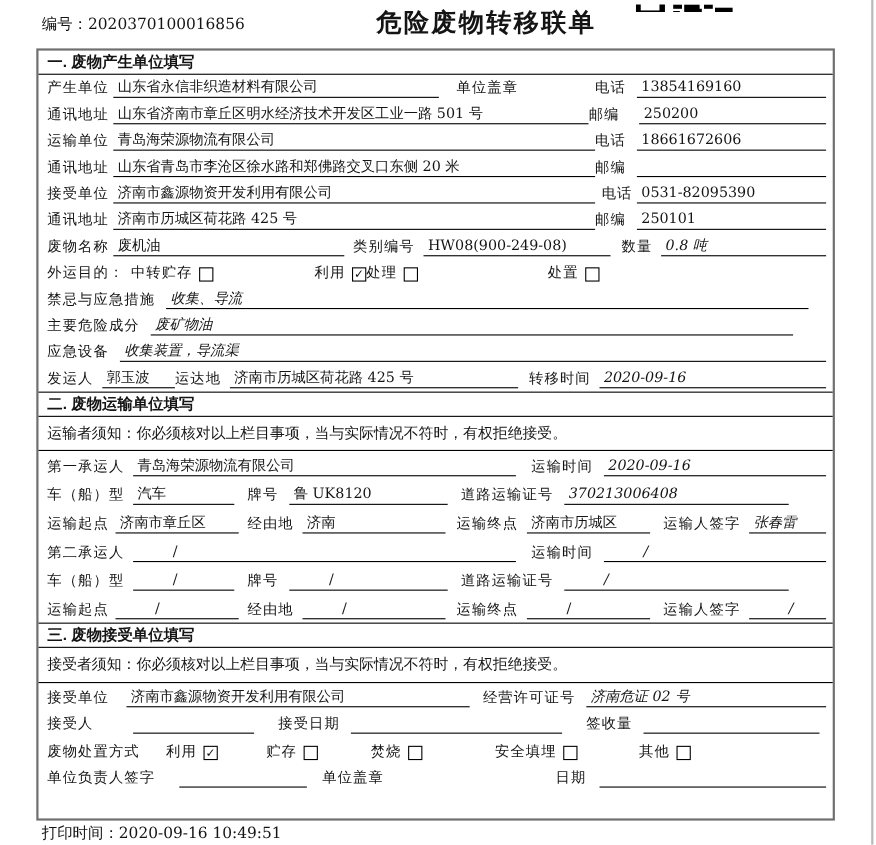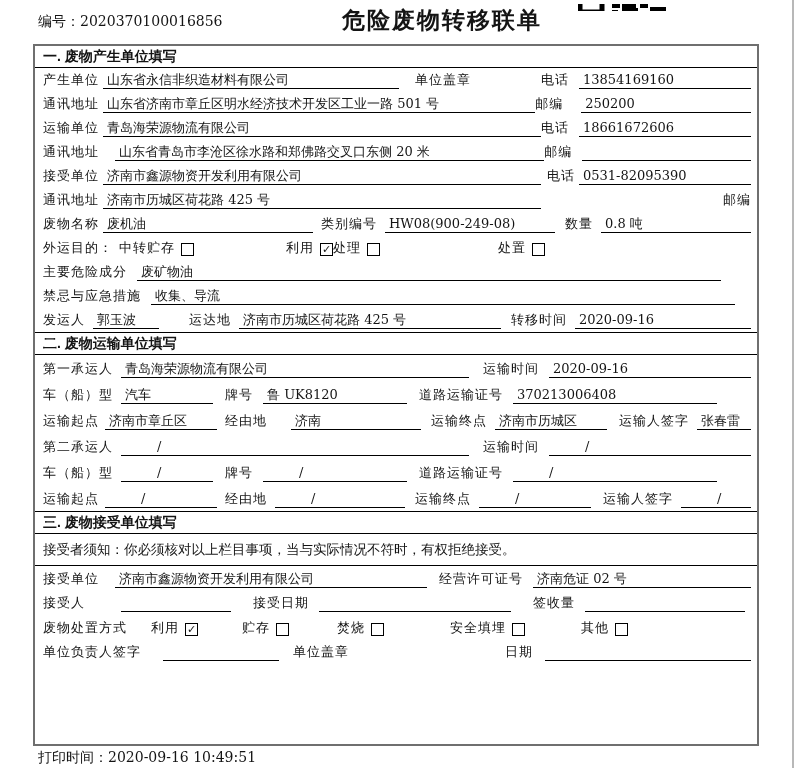--- a/index.html
+++ b/index.html
@@ -27,21 +27,21 @@
   .sec-h.mid { border-top:1px solid #000; height:23px; }
   .notice { height:31px; line-height:30px; padding-left:8px; font-size:13.5px;
             border-bottom:1px solid #000; white-space:nowrap; }
   .row { display:flex; align-items:flex-end; padding:0 6px 3px 8px; font-size:13px; }
   .r24 { height:24px; }
   .r26 { height:26px; }
   .r245{ height:24.5px; }
   .lbl { white-space:nowrap; letter-spacing:1px; }
   .fld { border-bottom:1px solid #000; height:17px; line-height:16px; padding:0 4px;
          white-space:nowrap; overflow:hidden; }
-  .grow { flex:1 1 auto; }
+  .grow { flex:1 1 auto;font-style:italic; }
   .sl { padding-left:36px; }
   .cb { width:13px; height:13px; border:1px solid #000; display:inline-block;
         margin-left:6px; margin-bottom:1px; text-align:center; line-height:12px;
         font-size:11px; font-family:"DejaVu Sans","Liberation Sans",sans-serif; }
   .cbg { display:flex; align-items:flex-end; }
 
   .printline { position:absolute; left:38px; top:749px; font-size:14px; white-space:nowrap; }
 </style>
 </head>
 <body>
@@ -85,36 +85,37 @@
 
     <div class="row r24">
       <span class="lbl">运输单位</span>
       <span class="fld" style="width:438px;margin-left:4px">青岛海荣源物流有限公司</span>
       <span class="lbl" style="margin-left:auto">电话</span>
       <span class="fld" style="width:172px;margin-left:10px">18661672606</span>
     </div>
 
     <div class="row r24">
       <span class="lbl">通讯地址</span>
-      <span class="fld" style="width:438px;margin-left:16px">山东省青岛市李沧区徐水路和郑佛路交叉口东侧 20 米</span>
+      <span class="fld" style="width:438px;margin-left:4px">山东省青岛市李沧区徐水路和郑佛路交叉口东侧 20 米</span>
       <span class="lbl" style="margin-left:auto">邮编</span>
       <span class="fld" style="width:172px;margin-left:10px"></span>
     </div>
 
     <div class="row r24">
       <span class="lbl">接受单位</span>
       <span class="fld" style="width:438px;margin-left:4px">济南市鑫源物资开发利用有限公司</span>
       <span class="lbl" style="margin-left:auto">电话</span>
       <span class="fld" style="width:172px;margin-left:4px">0531-82095390</span>
     </div>
 
     <div class="row r24">
       <span class="lbl">通讯地址</span>
       <span class="fld" style="width:438px;margin-left:4px">济南市历城区荷花路 425 号</span>
       <span class="lbl" style="margin-left:auto">邮编</span>
+      <span class="fld" style="width:172px;margin-left:10px">250101</span>
     </div>
 
     <div class="row r24">
       <span class="lbl">废物名称</span>
       <span class="fld" style="width:210px;margin-left:4px">废机油</span>
       <span class="lbl" style="margin-left:8px">类别编号</span>
       <span class="fld" style="width:170px;margin-left:8px">HW08(900-249-08)</span>
       <span class="lbl" style="margin-left:10px">数量</span>
       <span class="fld grow" style="margin-left:8px">0.8 吨</span>
     </div>
@@ -134,40 +135,45 @@
         <span class="lbl">处理</span>
         <span class="cb"></span>
       </span>
       <span class="cbg" style="margin-left:118px">
         <span class="lbl">处置</span>
         <span class="cb"></span>
       </span>
     </div>
 
     <div class="row r24">
+      <span class="lbl">禁忌与应急措施</span>
+      <span class="fld grow" style="margin-left:10px;margin-right:16px">收集、导流</span>
+    </div>
+
+    <div class="row r24">
       <span class="lbl">主要危险成分</span>
       <span class="fld grow" style="margin-left:10px;margin-right:30px">废矿物油</span>
     </div>
 
     <div class="row r24">
-      <span class="lbl">禁忌与应急措施</span>
-      <span class="fld grow" style="margin-left:10px;margin-right:16px">收集、导流</span>
-    </div>
-
+      <span class="lbl">应急设备</span>
+      <span class="fld grow" style="margin-left:10px">收集装置，导流渠</span>
+    </div>
 
     <div class="row r24">
       <span class="lbl">发运人</span>
       <span class="fld" style="width:66px;margin-left:8px">郭玉波</span>
-      <span class="lbl" style="margin-left:30px">运达地</span>
+      <span class="lbl" style="">运达地</span>
       <span class="fld" style="width:262px;margin-left:8px">济南市历城区荷花路 425 号</span>
       <span class="lbl" style="margin-left:10px">转移时间</span>
       <span class="fld grow" style="margin-left:8px">2020-09-16</span>
     </div>
 
     <div class="sec-h mid">二. 废物运输单位填写</div>
+    <div class="notice">运输者须知：你必须核对以上栏目事项，当与实际情况不符时，有权拒绝接受。</div>
 
     <div class="row r26">
       <span class="lbl">第一承运人</span>
       <span class="fld" style="width:348px;margin-left:8px">青岛海荣源物流有限公司</span>
       <span class="lbl" style="margin-left:14px">运输时间</span>
       <span class="fld grow" style="margin-left:10px">2020-09-16</span>
     </div>
 
     <div class="row r26">
       <span class="lbl">车（船）型</span>
@@ -175,21 +181,21 @@
       <span class="lbl" style="margin-left:12px">牌号</span>
       <span class="fld" style="width:144px;margin-left:10px">鲁 UK8120</span>
       <span class="lbl" style="margin-left:12px">道路运输证号</span>
       <span class="fld grow" style="margin-left:10px;margin-right:34px">370213006408</span>
     </div>
 
     <div class="row r26">
       <span class="lbl">运输起点</span>
       <span class="fld" style="width:112px;margin-left:6px">济南市章丘区</span>
       <span class="lbl" style="margin-left:8px">经由地</span>
-      <span class="fld" style="width:130px;margin-left:24px">济南</span>
+      <span class="fld" style="width:130px;margin-left:8px">济南</span>
       <span class="lbl" style="margin-left:10px">运输终点</span>
       <span class="fld" style="width:112px;margin-left:8px">济南市历城区</span>
       <span class="lbl" style="margin-left:12px">运输人签字</span>
       <span class="fld grow" style="margin-left:8px">张春雷</span>
     </div>
 
     <div class="row r26">
       <span class="lbl">第二承运人</span>
       <span class="fld sl" style="width:348px;margin-left:8px">/</span>
       <span class="lbl" style="margin-left:14px">运输时间</span>

